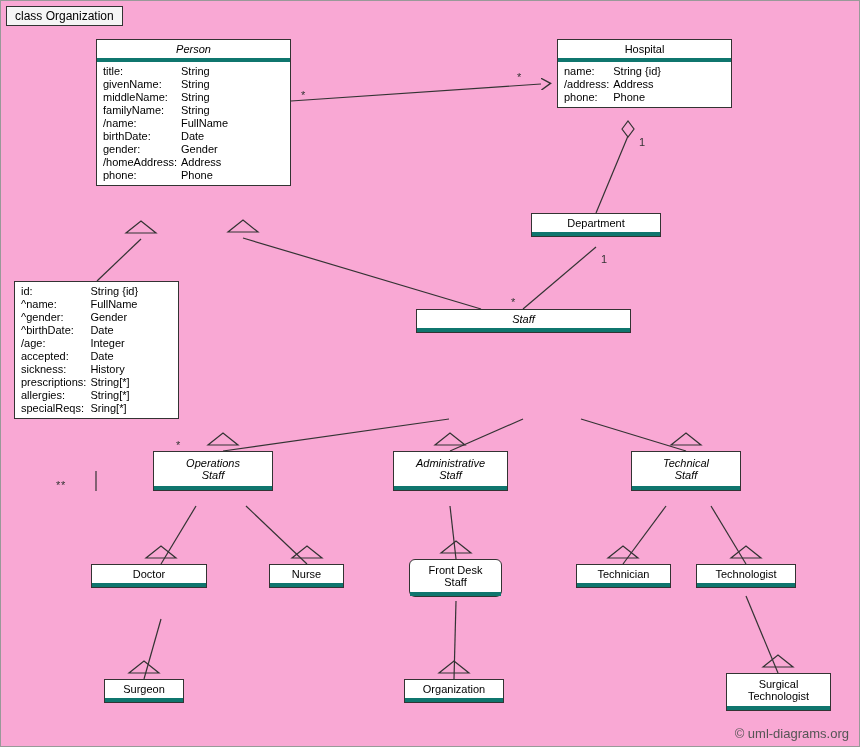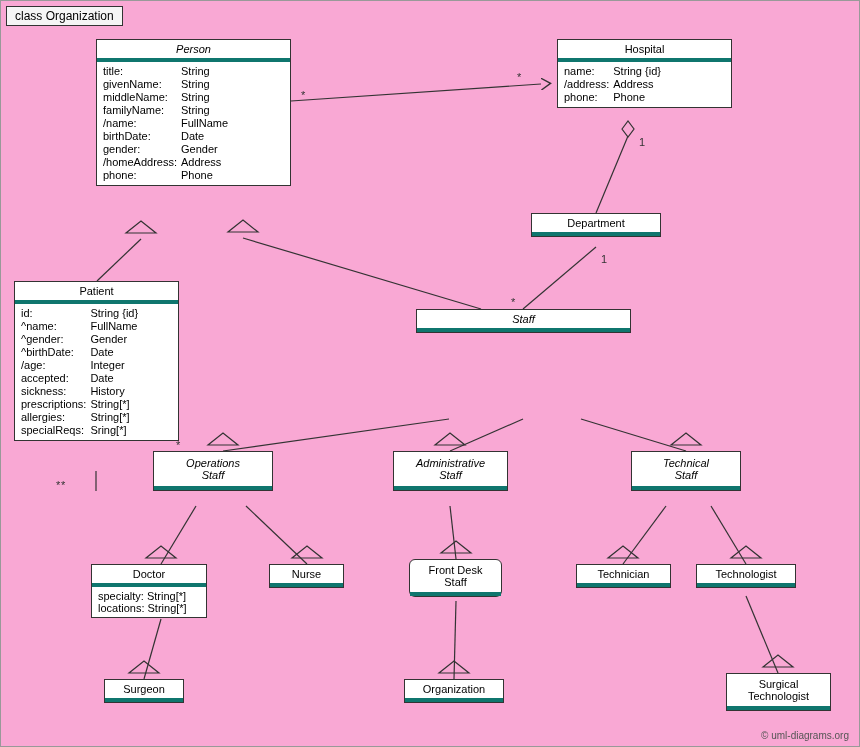--- a/index.html
+++ b/index.html
@@ -58,21 +58,21 @@
       top: 0;
       left: 0;
       width: 860px;
       height: 747px;
       pointer-events: none;
     }
     .copyright {
       position: absolute;
       bottom: 5px;
       right: 10px;
-      font-size: 10px;
+      font-size: 13px;
       color: #555;
     }
   </style>
 </head>
 <body>
 
 <div class="diagram-container">
   <div class="diagram-title">class Organization</div>
 
   <div class="uml-box" style="left:95px;top:38px;width:195px;">
@@ -137,21 +137,20 @@
         <tr>
               <td>phone:</td>
               <td>Phone</td>
             </tr>
       </tbody>
         </table>
     </div>
   </div>
 
   <div class="uml-box" style="left:13px;top:280px;width:165px;">
-    <div class="box-title">Patient</div>
     <div class="box-body">
       <table>
         <tbody>
             <tr>
               <td>id:</td>
               <td>String {id}</td>
             </tr>
         <tr>
               <td>^name:</td>
               <td>FullName</td>
@@ -208,24 +207,20 @@
   <div class="uml-box" style="left:392px;top:450px;width:115px;text-align:center;">
     <div class="box-title italic" style="padding:5px;">Administrative<br>Staff</div>
   </div>
 
   <div class="uml-box" style="left:630px;top:450px;width:110px;text-align:center;">
     <div class="box-title italic" style="padding:5px;">Technical<br>Staff</div>
   </div>
 
   <div class="uml-box" style="left:90px;top:563px;width:116px;">
     <div class="box-title">Doctor</div>
-    <div class="box-body">
-      <div>specialty: String[*]</div>
-      <div>locations: String[*]</div>
-    </div>
   </div>
 
   <div class="uml-box" style="left:268px;top:563px;width:75px;">
     <div class="box-title">Nurse</div>
   </div>
 
   <div class="uml-box" style="left:408px;top:558px;width:93px;text-align:center;border-radius:6px;">
     <div class="box-title" style="padding:4px;">Front Desk<br>Staff</div>
   </div>
 

